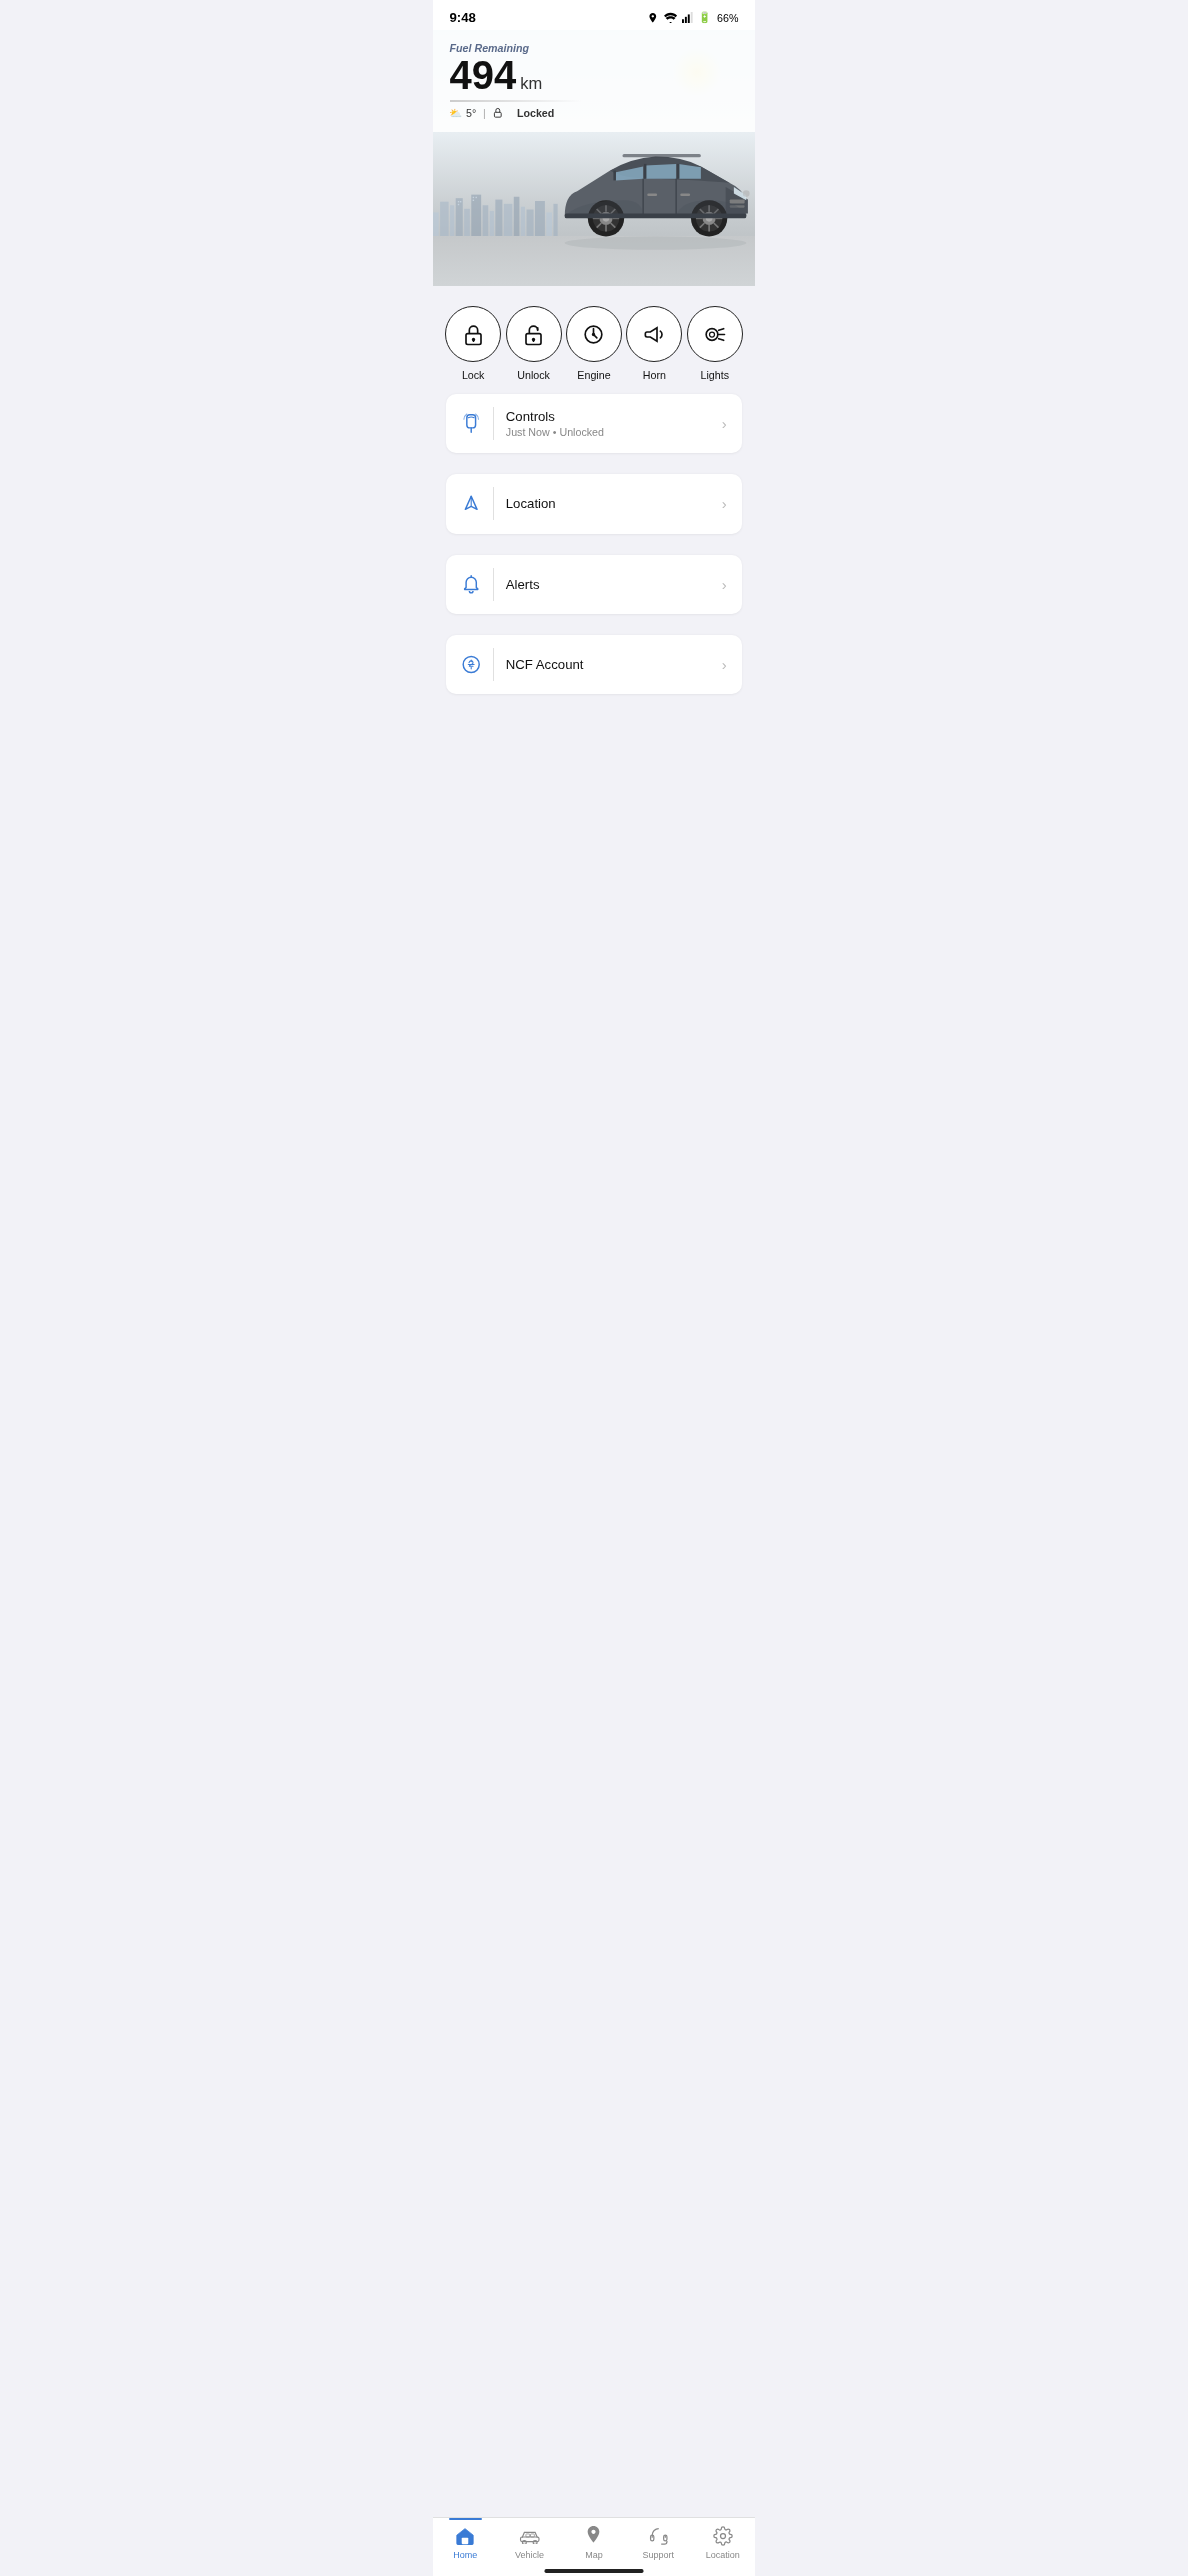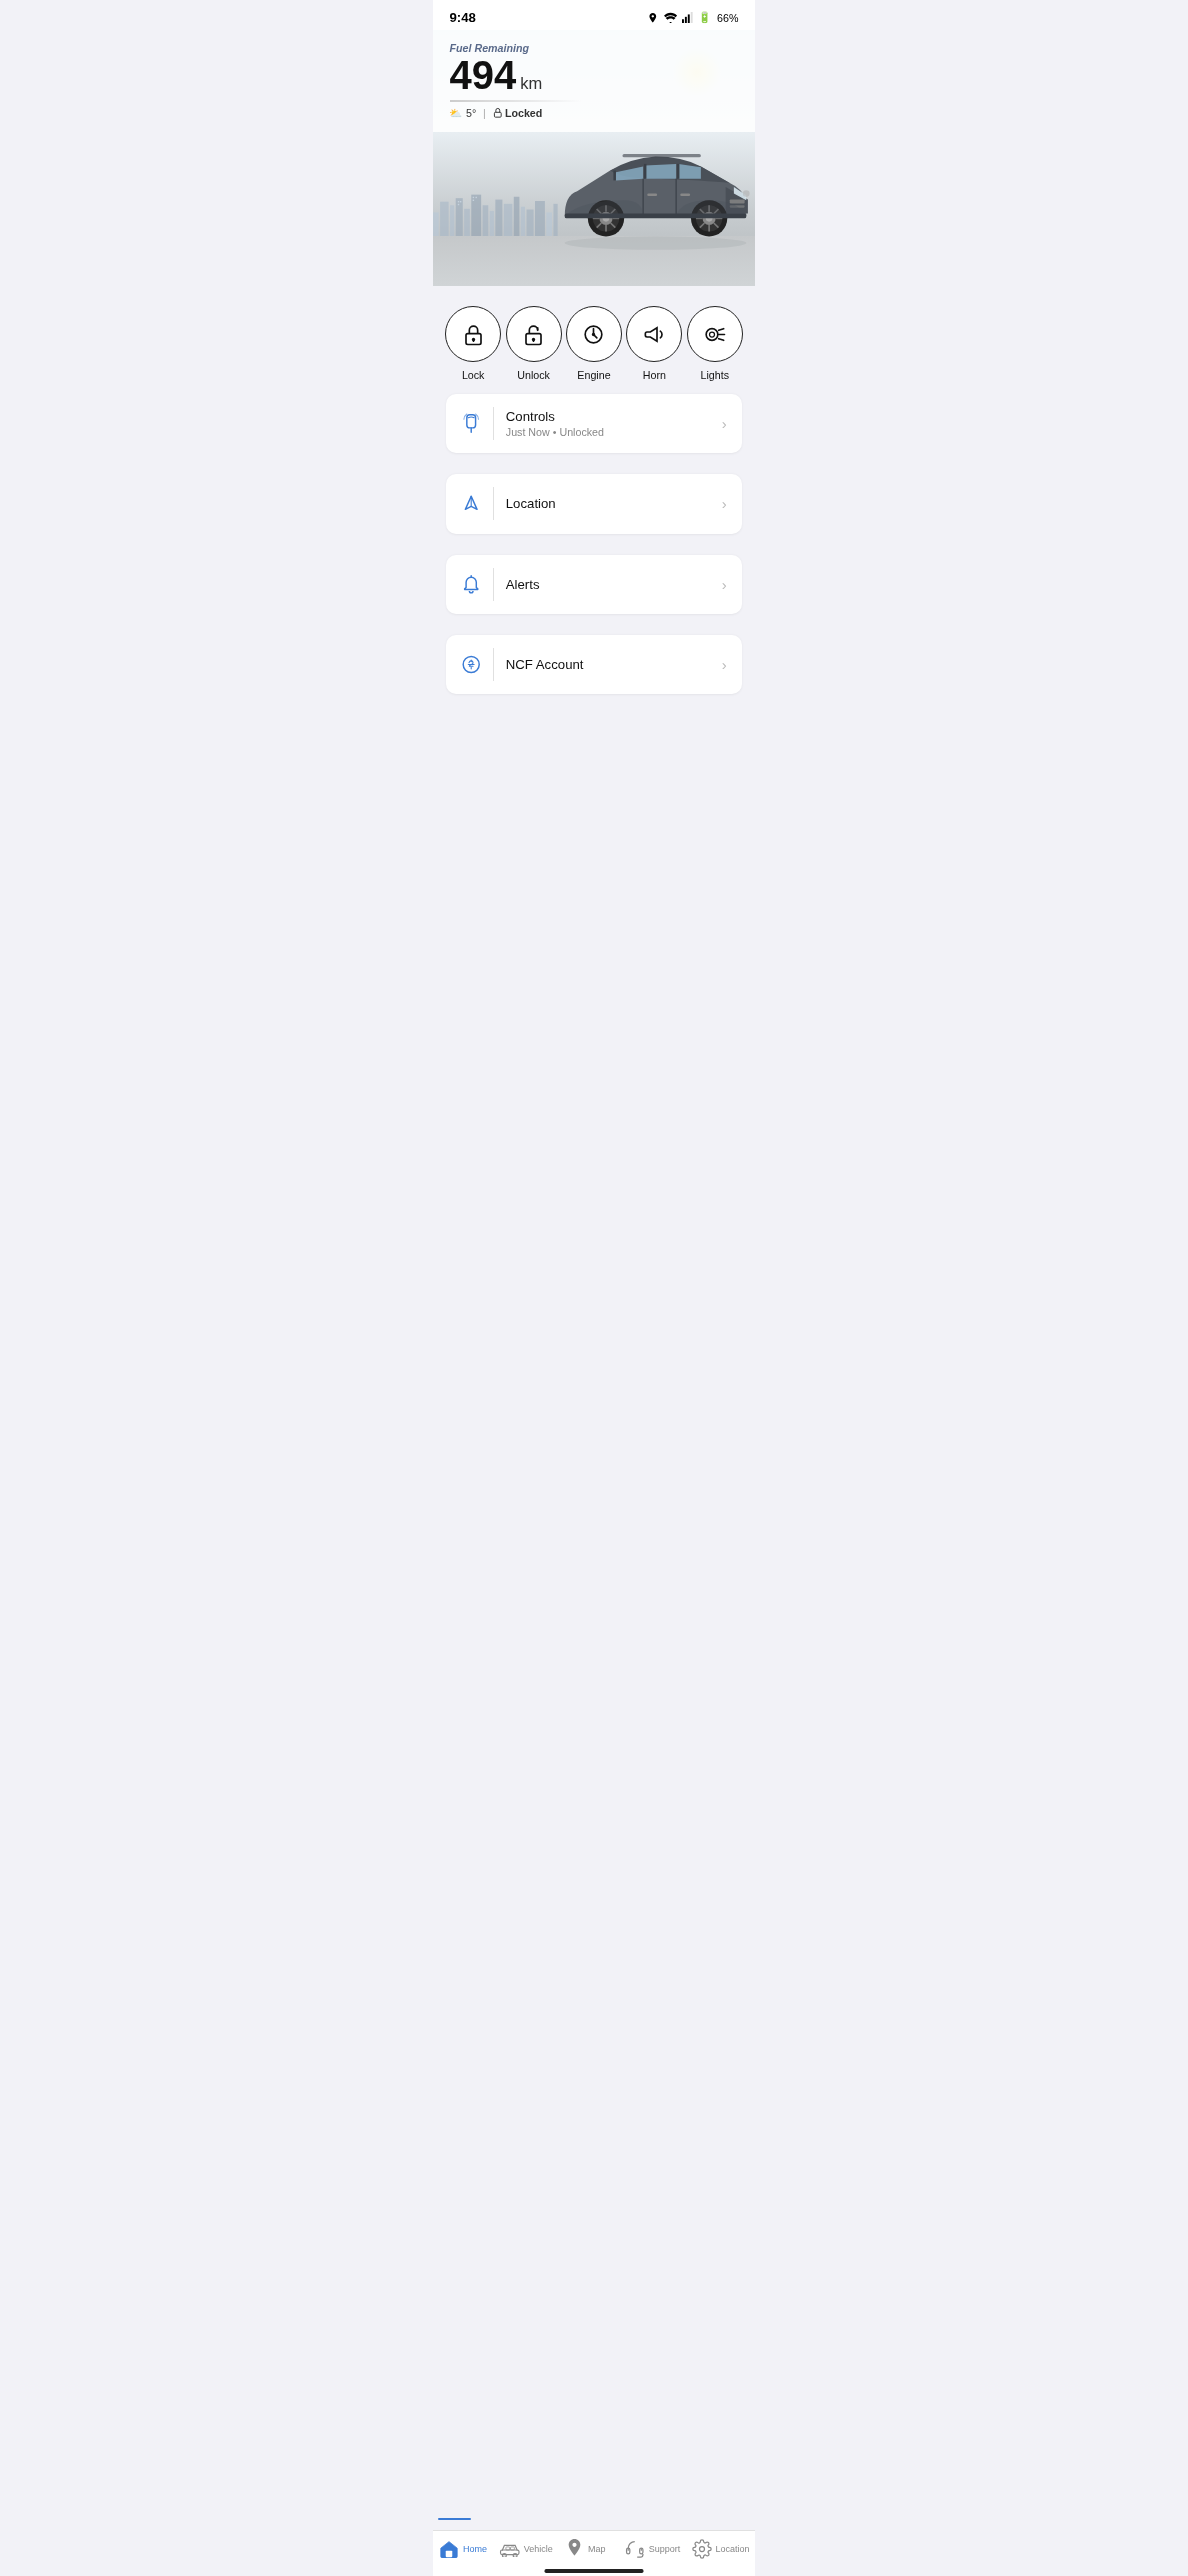--- a/index.html
+++ b/index.html
@@ -129,21 +129,21 @@
       display: flex;
       align-items: center;
       gap: 3.3px;
     }
     .fuel-status .separator {
       color: #aaa;
     }
     .fuel-status .locked-badge {
       display: flex;
       align-items: flex-start;
-      gap: 1px;
+      gap: 13px;
       font-weight: 600;
     }
 
     
     .controls-section {
       background: #f2f2f7;
       padding: 20px 10px 13.2px;
     }
     .controls-row {
       display: flex;
@@ -227,20 +227,21 @@
       width: 322px;
       background: white;
       border-top: 0.8px solid #e0e0e0;
       display: flex;
       justify-content: space-around;
       align-items: center;
       padding: 6.6px 0 16.5px;
     }
     .nav-item {
       display: flex;
+      flex-direction: column;
       align-items: center;
       gap: 3px;
       cursor: pointer;
       min-width: 50px;
     }
     .nav-label {
       font-size: 9px;
       color: #888;
     }
     .nav-label.active {

